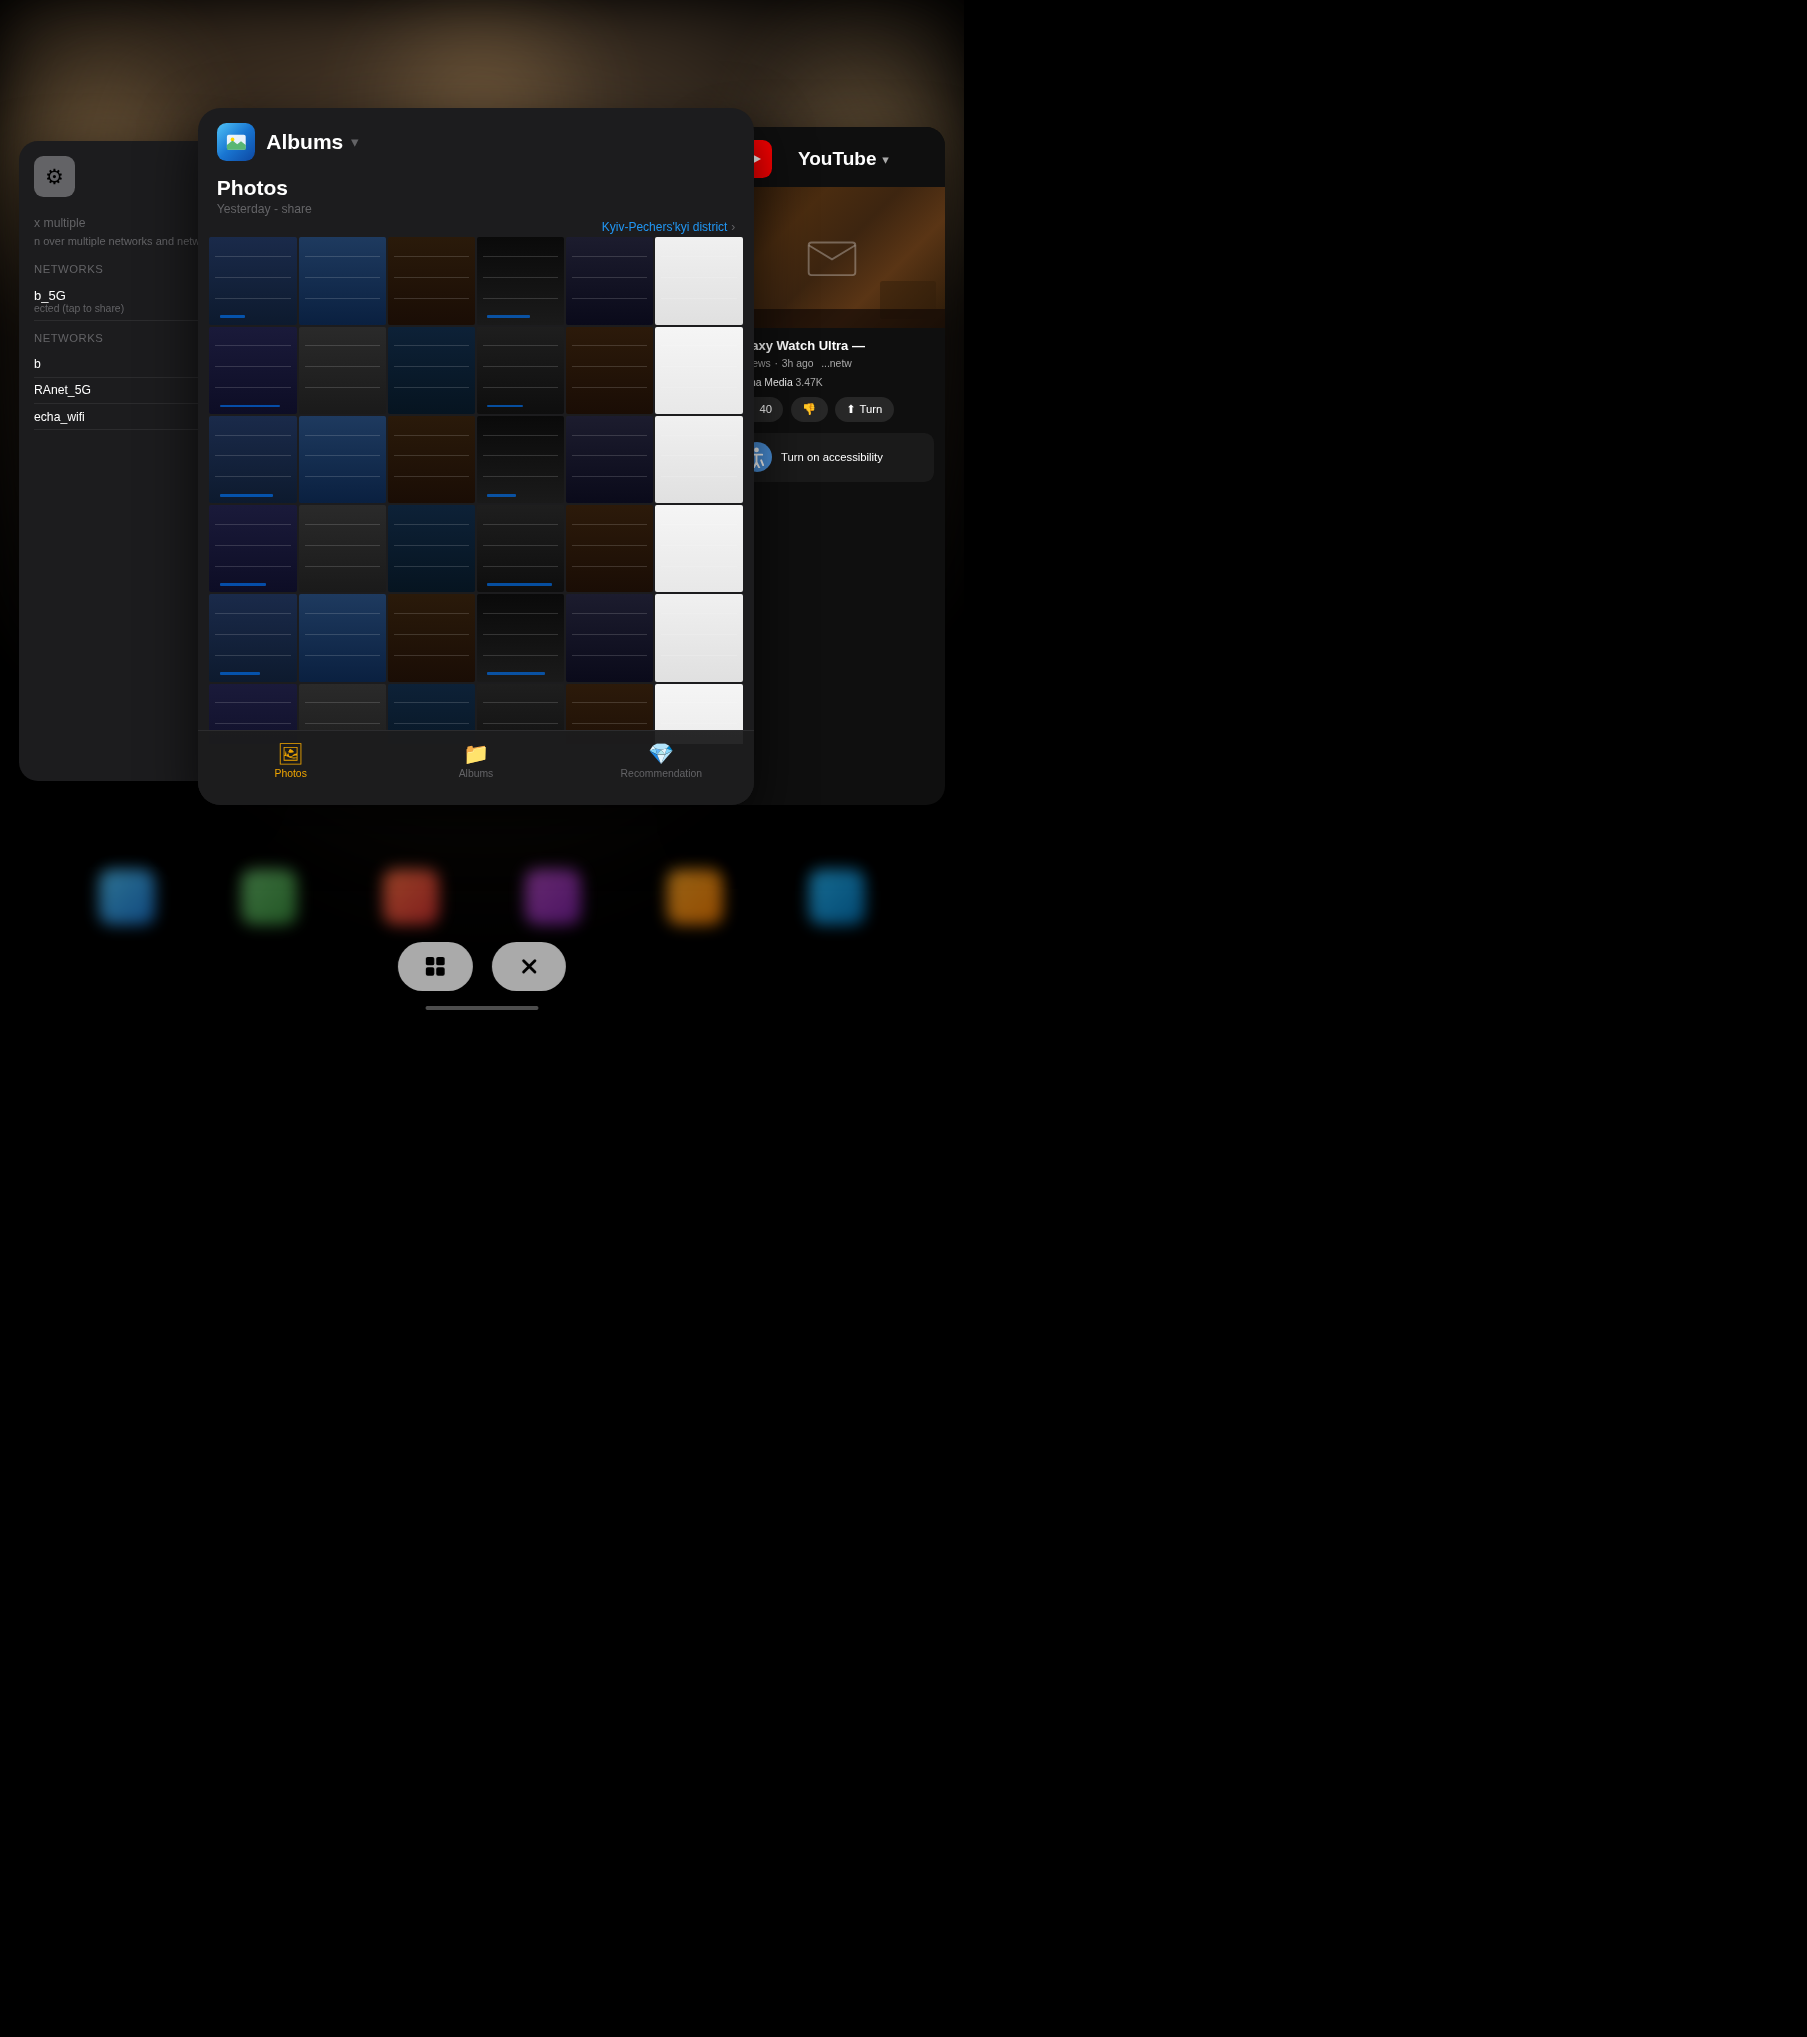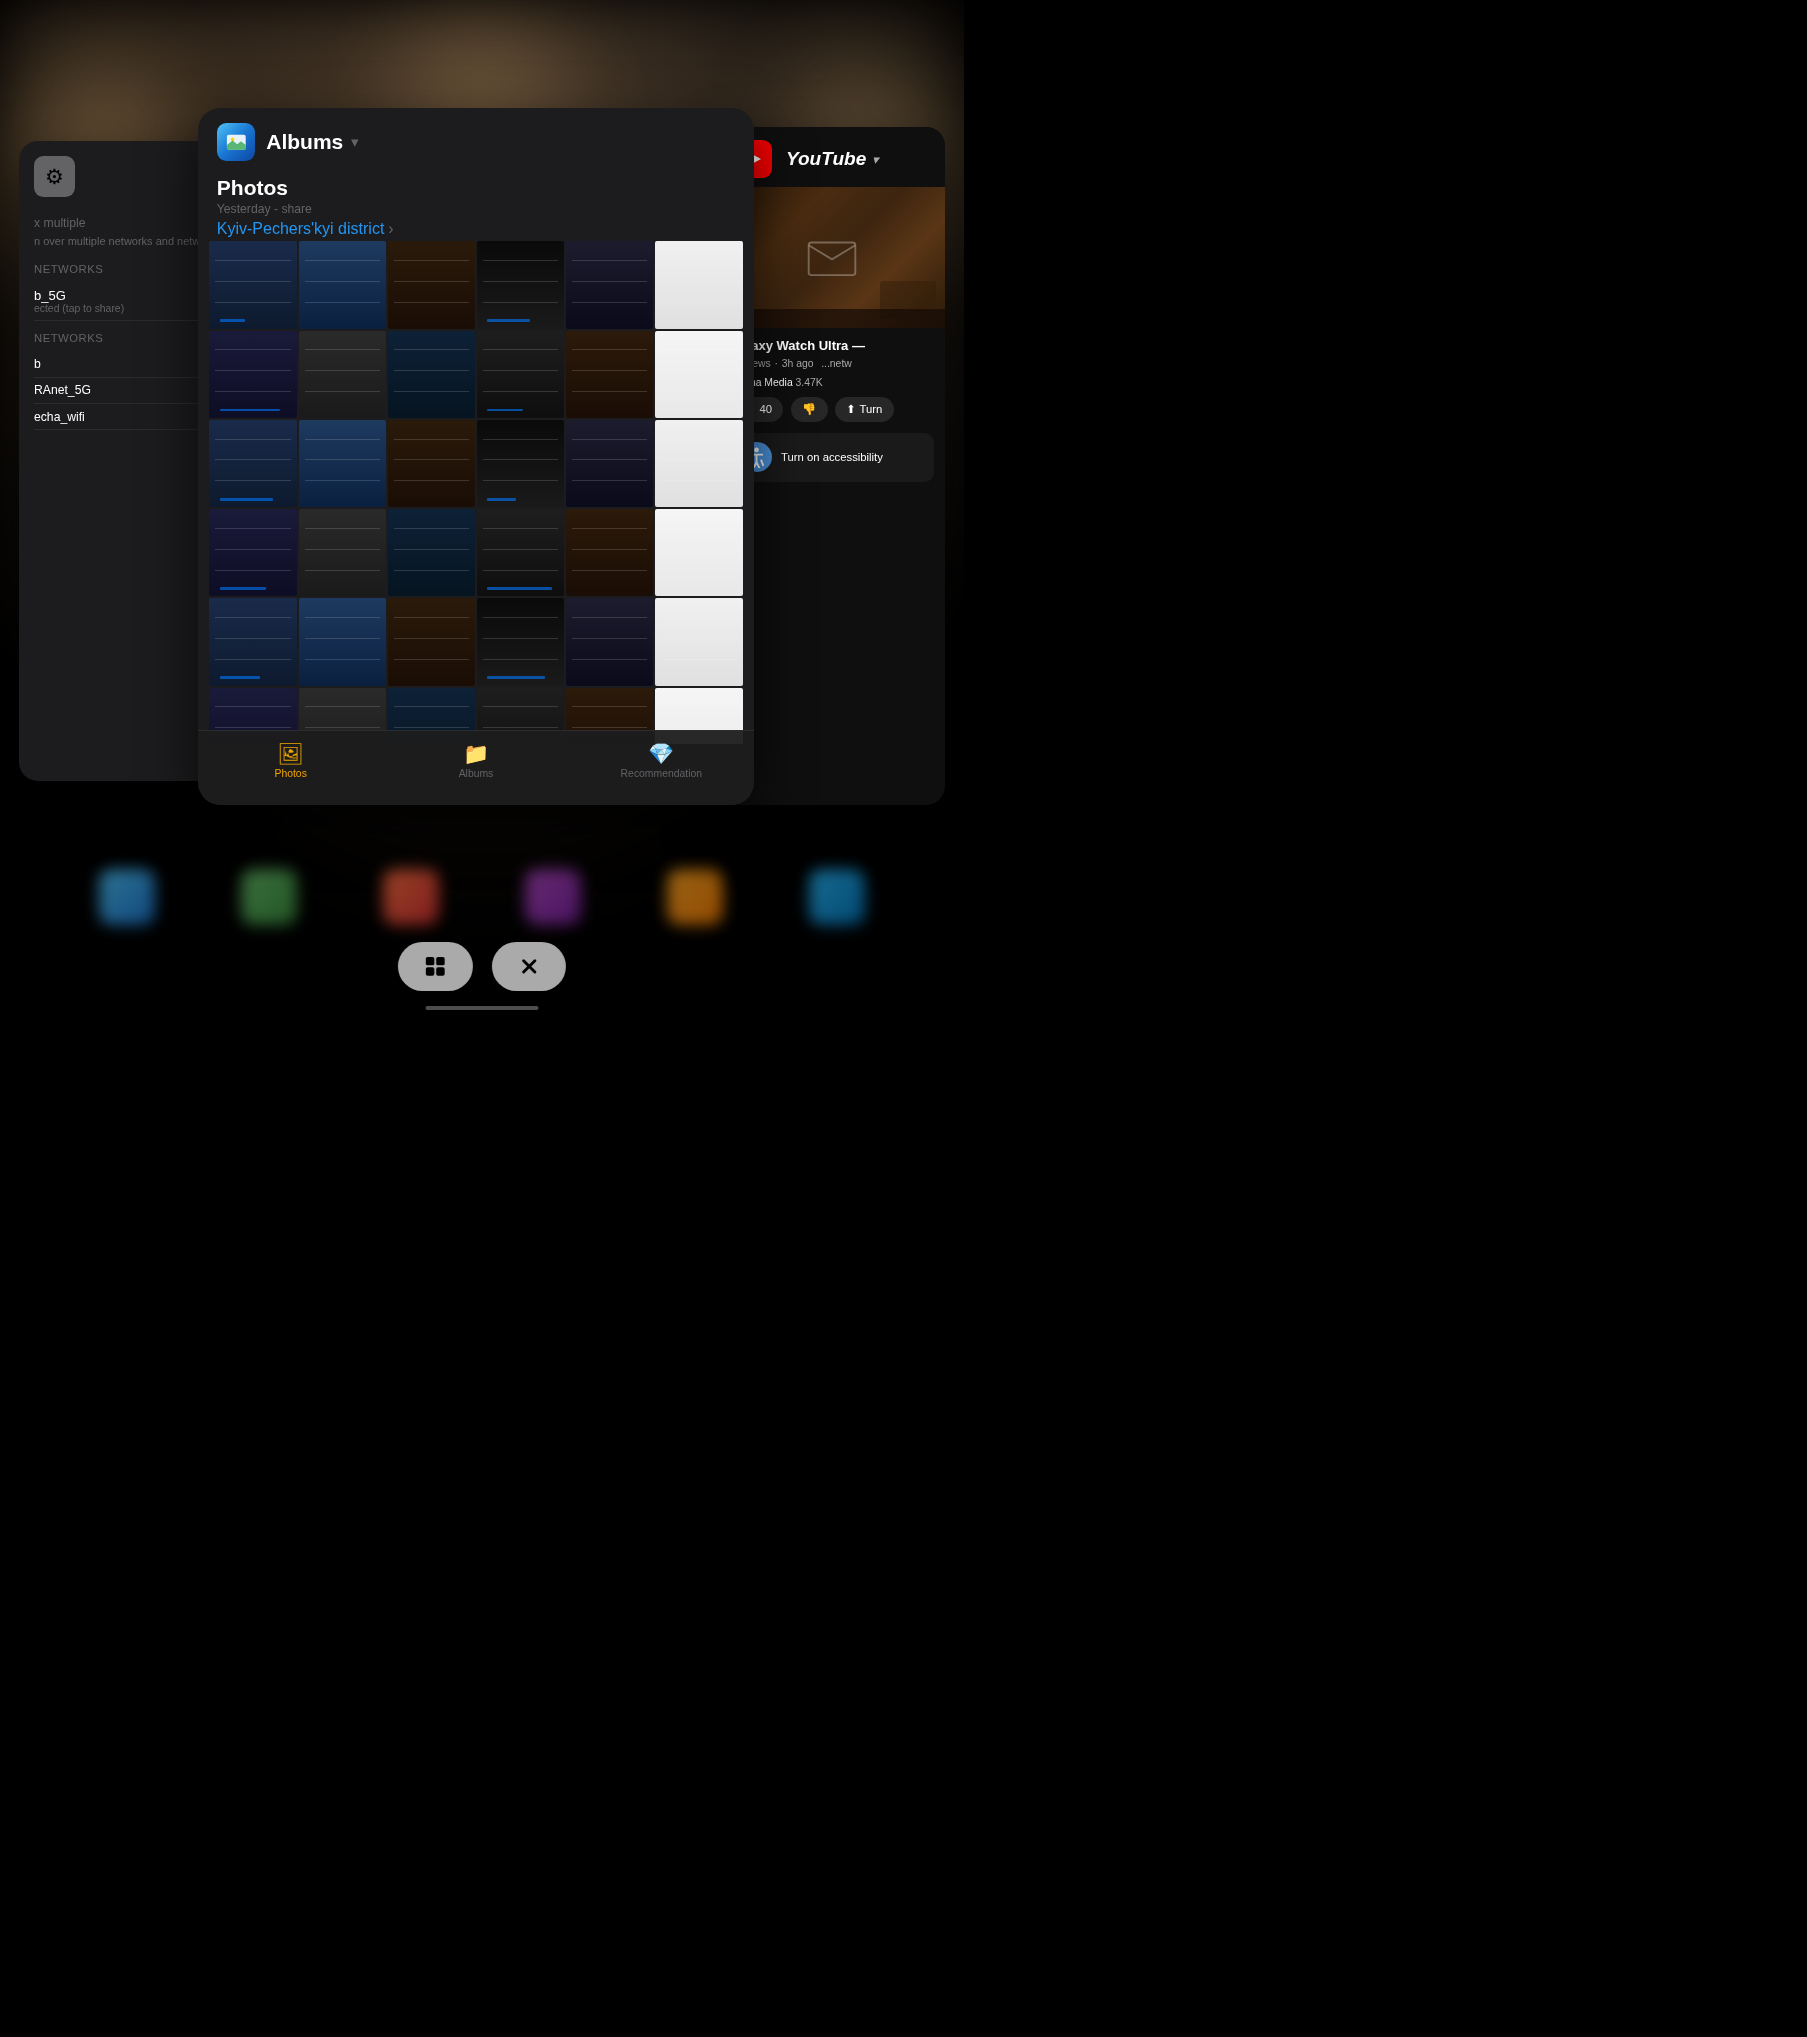--- a/index.html
+++ b/index.html
@@ -229,23 +229,22 @@
       top: 127px;
       border-radius: 19px;
       overflow: hidden;
       z-index: 2;
     }
 
     .card-right-header {
       padding: 13px 15px 9.4px;
       display: flex;
       align-items: center;
-      gap: 14px;
+      gap: 26px;
       background: #0f0f0f;
-      font-style: italic;
     }
 
     .youtube-icon {
       width: 38px;
       height: 38px;
       background: #ff0000;
       border-radius: 9.4px;
       display: flex;
       align-items: center;
       justify-content: center;
@@ -565,21 +564,21 @@
       <span class="app-title">Albums</span>
       <span class="app-title-arrow">▾</span>
     </div>
   </div>
 
   <div class="photos-content">
     <div class="photos-section-title">Photos</div>
     <div class="photos-subtitle">
       <span>Yesterday - share</span>
     </div>
-    <div class="photos-subtitle" style="color:#2196f3; font-size:16px;">
+    <div class="photos-subtitle" style="color:#2196f3; font-size:12px;justify-content:flex-end;">
       <span>Kyiv-Pechers'kyi district</span>
       <span style="color:#636366;">›</span>
     </div>
 
     <div class="grid-wrapper" id="photos-grid">
 
     <div class="thumb-cell t1">
           <div class="inner-lines" style="width: 100%; height: 100%; position: relative;">
             <div style="position: absolute; height: 0.9px; background: rgba(255, 255, 255, 0.15); left: 5%; right: 5%; top: 20%;"></div>
             <div style="position: absolute; height: 0.9px; background: rgba(255, 255, 255, 0.15); left: 5%; right: 5%; top: 45%;"></div>

